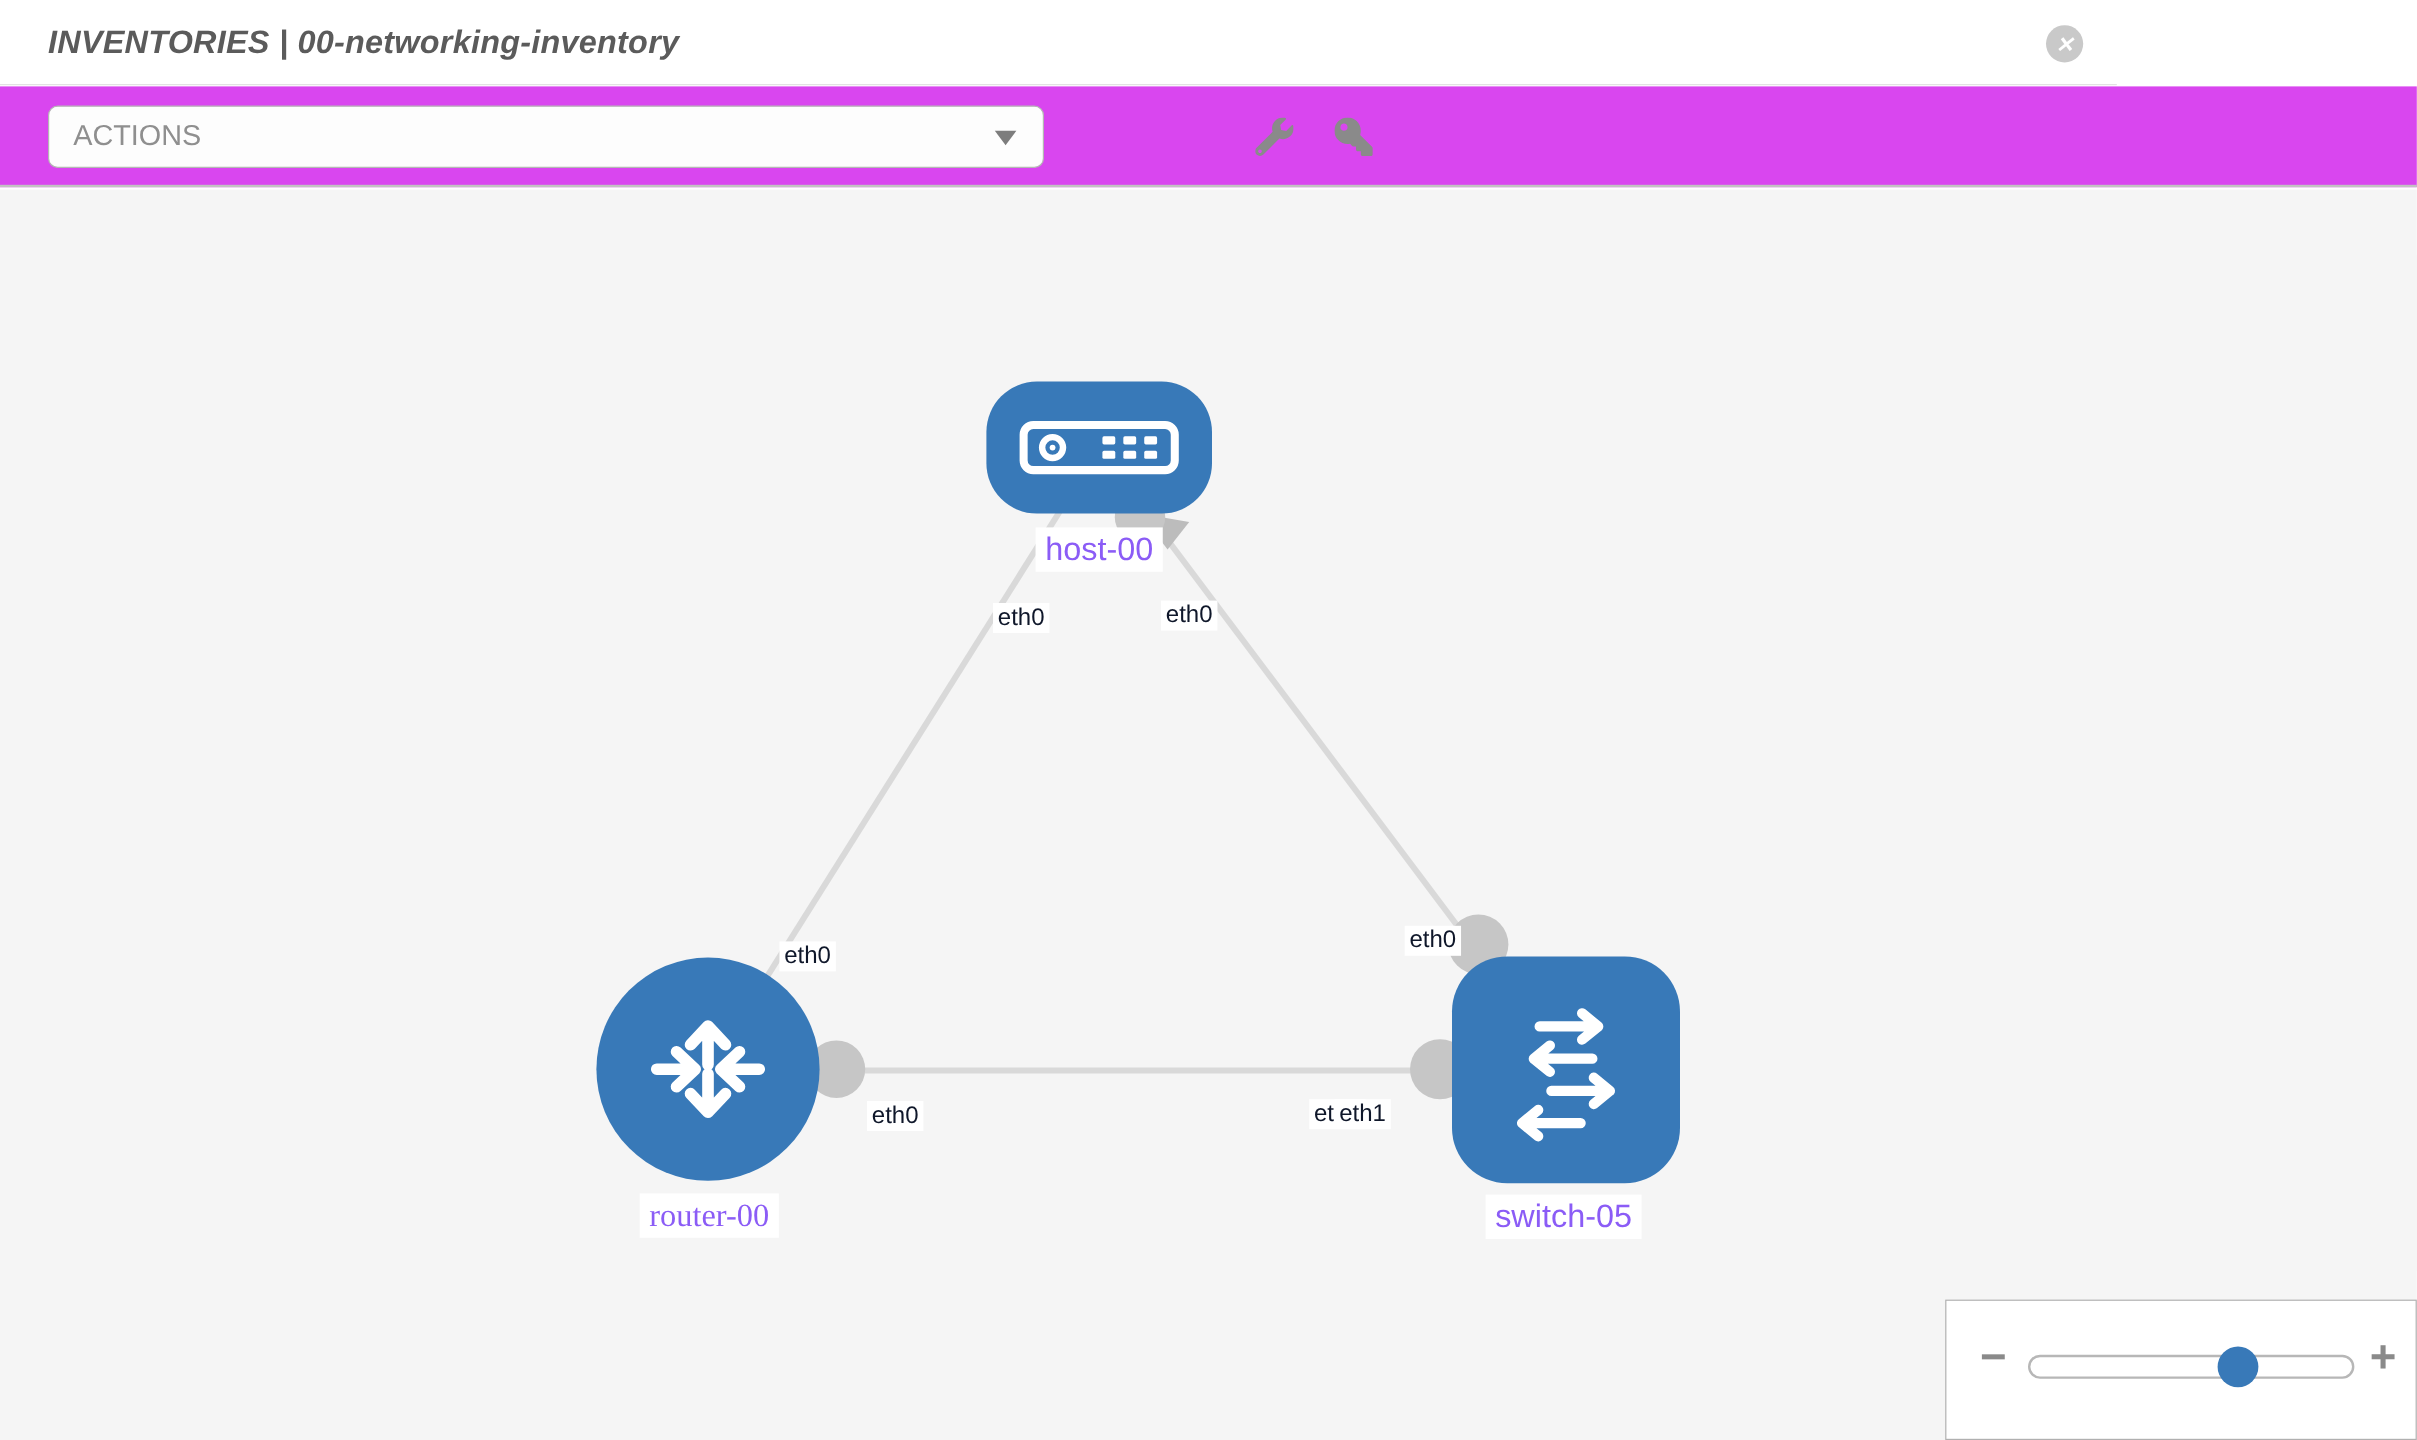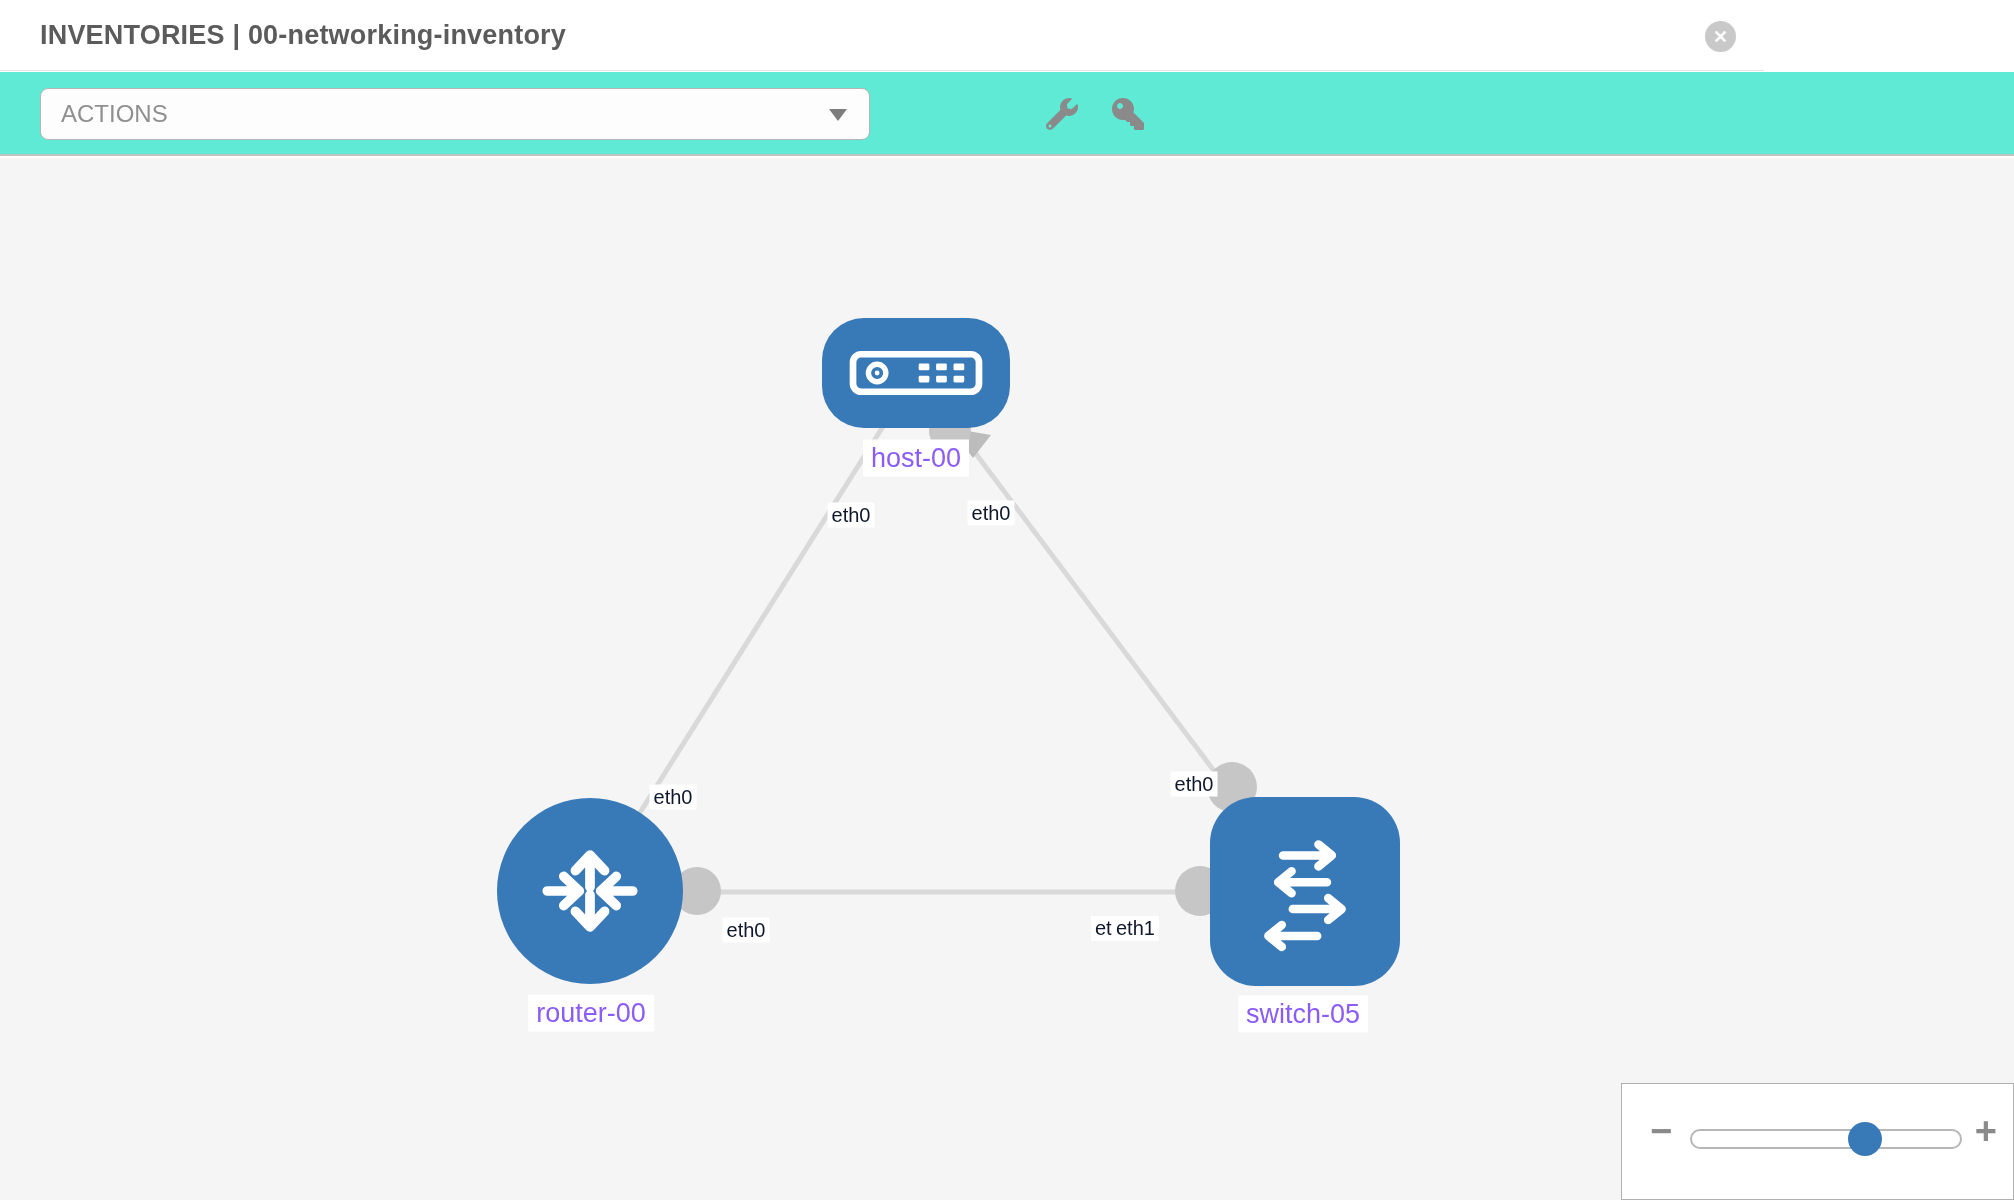--- a/index.html
+++ b/index.html
@@ -1,30 +1,30 @@
 <!DOCTYPE html>
 <html><head>
 <meta charset="utf-8">
 <style>
   * { margin:0; padding:0; box-sizing:border-box; }
   html,body { width:2014px; height:1200px; overflow:hidden; background:#fff;
               font-family:"Liberation Sans", sans-serif; }
 
   
   .hdr { position:absolute; left:0; top:0; width:1764px; height:71px; background:#fff;
-         border-bottom:1px solid #e2e2e2; }
+         border-bottom:1px solid #e2e2e2;font-style:italic; }
   .hdr-title { position:absolute; left:40px; top:20px; font-size:27px; font-weight:700;
                color:#5b5b5b; letter-spacing:.2px; }
   .close-btn { position:absolute; right:28px; top:21px; width:31px; height:31px;
                border-radius:50%; background:#c9c9c9; color:#fff; font-size:18px;
                font-weight:700; display:flex; align-items:center; justify-content:center;
                cursor:pointer; }
 
   
-  .tbar { position:absolute; left:0; top:72px; width:2014px; height:84px; background:#5eead4;
+  .tbar { position:absolute; left:0; top:72px; width:2014px; height:84px; background:#d946ef;
           border-bottom:2px solid #c2c2c2; }
   .ddl { position:absolute; top:16px; height:52px; background:#fdfdfd;
          border:1px solid #b5b5b5; border-radius:8px; display:flex; align-items:center;
          padding:0 20px; cursor:pointer; }
   .ddl-actions { left:40px; width:830px; }
   .ddl-search  { left:1178px; width:802px; }
   .ddl-label { font-size:24px; color:#8f8f8f; }
   .caret { position:absolute; right:22px; top:20px; width:0; height:0;
            border-left:9px solid transparent; border-right:9px solid transparent;
            border-top:12px solid #7d7d7d; }
@@ -41,21 +41,21 @@
 
   .node { position:absolute; background:#3879b8; display:flex; align-items:center;
           justify-content:center; cursor:pointer; }
   .node-host   { left:822px; top:160px; width:188px; height:110px; border-radius:42px; }
   .node-router { left:497px; top:640px; width:186px; height:186px; border-radius:50%; }
   .node-switch { left:1210px; top:639px; width:190px; height:189px; border-radius:46px; }
 
   .node-label { position:absolute; transform:translate(-50%,-50%); background:#fff;
                 color:#8b5cf6; font-size:27px; padding:3px 8px; white-space:nowrap; }
   .lbl-host   { left:916px; top:300px; }
-  .lbl-router { left:591px; top:855px; }
+  .lbl-router { left:591px; top:855px;font-family:Liberation Serif, serif; }
   .lbl-switch { left:1303px; top:856px; }
 
   .if-label { position:absolute; background:#fff; color:#0f172a; font-size:20px;
               padding:1px 4px; white-space:nowrap;margin-top:44px; }
   .ifc { transform:translate(-50%,-50%); }
   .if-hl { left:851px;  top:313px; }
   .if-hr { left:991px;  top:311px; }
   .if-rt { left:673px;  top:595px; }
   .if-su { left:1194px; top:582px; }
   .if-rr { left:746px;  top:728px; }

